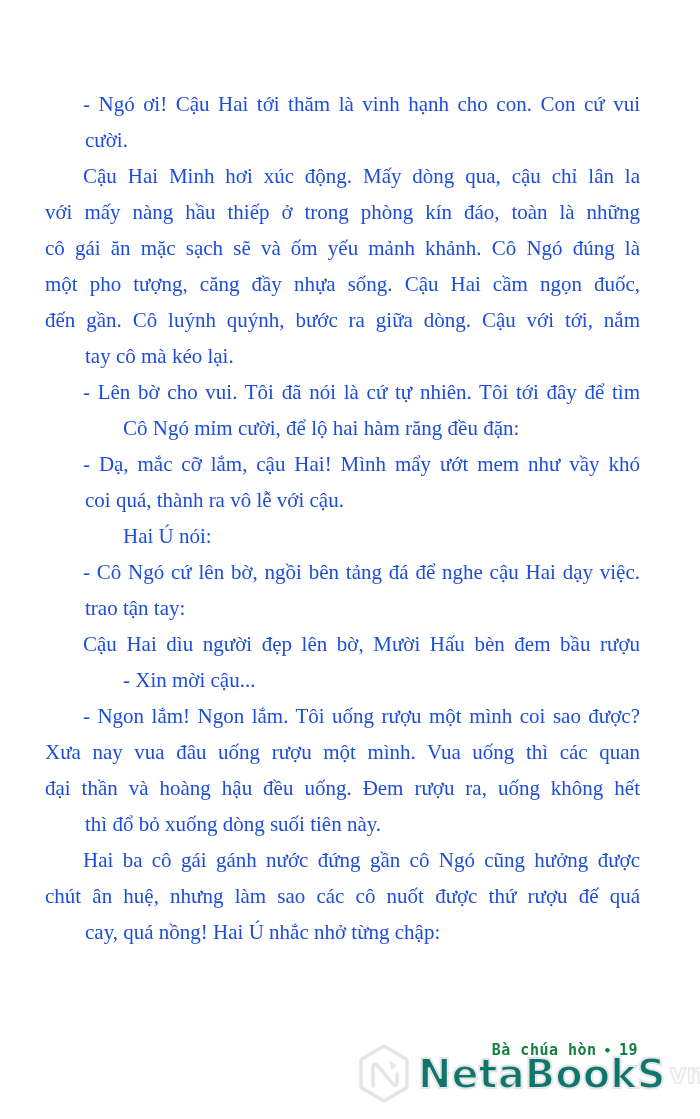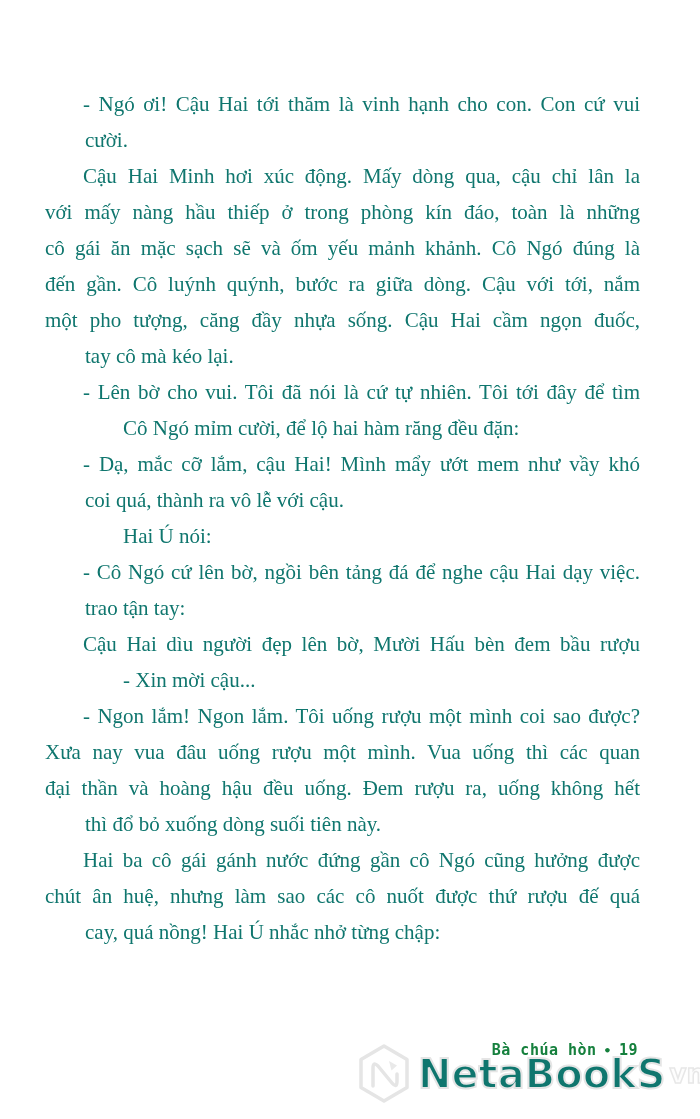--- a/index.html
+++ b/index.html
@@ -11,21 +11,21 @@
     font-family: "Liberation Serif", "DejaVu Serif", serif;
   }
   .page {
     position: absolute; inset: 0;
     background: #ffffff;
   }
   .text-column {
     position: absolute;
     left: 45px; top: 86px;
     width: 595px;
-    color: #0f766e;
+    color: #1d4ed8;
     font-size: 21px;
   }
   .line {
     height: 36px;
     line-height: 36px;
     text-align: justify;
     text-align-last: justify;
     overflow: hidden;
     white-space: normal;
   }
@@ -77,22 +77,22 @@
 <body>
 
 <div class="page">
 
   <div class="text-column">
       <div class="line indent">- Ngó ơi! Cậu Hai tới thăm là vinh hạnh cho con. Con cứ vui</div>
       <div class="line end">cười.</div>
       <div class="line indent">Cậu Hai Minh hơi xúc động. Mấy dòng qua, cậu chỉ lân la</div>
       <div class="line">với mấy nàng hầu thiếp ở trong phòng kín đáo, toàn là những</div>
       <div class="line">cô gái ăn mặc sạch sẽ và ốm yếu mảnh khảnh. Cô Ngó đúng là</div>
+      <div class="line">một pho tượng, căng đầy nhựa sống. Cậu Hai cầm ngọn đuốc,</div>
       <div class="line">đến gần. Cô luýnh quýnh, bước ra giữa dòng. Cậu với tới, nắm</div>
-      <div class="line">một pho tượng, căng đầy nhựa sống. Cậu Hai cầm ngọn đuốc,</div>
       <div class="line end">tay cô mà kéo lại.</div>
       <div class="line indent">- Lên bờ cho vui. Tôi đã nói là cứ tự nhiên. Tôi tới đây để tìm</div>
       <div class="line indent end">Cô Ngó mỉm cười, để lộ hai hàm răng đều đặn:</div>
       <div class="line indent">- Dạ, mắc cỡ lắm, cậu Hai! Mình mẩy ướt mem như vầy khó</div>
       <div class="line end">coi quá, thành ra vô lễ với cậu.</div>
       <div class="line indent end">Hai Ú nói:</div>
       <div class="line indent">- Cô Ngó cứ lên bờ, ngồi bên tảng đá để nghe cậu Hai dạy việc.</div>
       <div class="line end">trao tận tay:</div>
       <div class="line indent">Cậu Hai dìu người đẹp lên bờ, Mười Hấu bèn đem bầu rượu</div>
       <div class="line indent end">- Xin mời cậu...</div>

